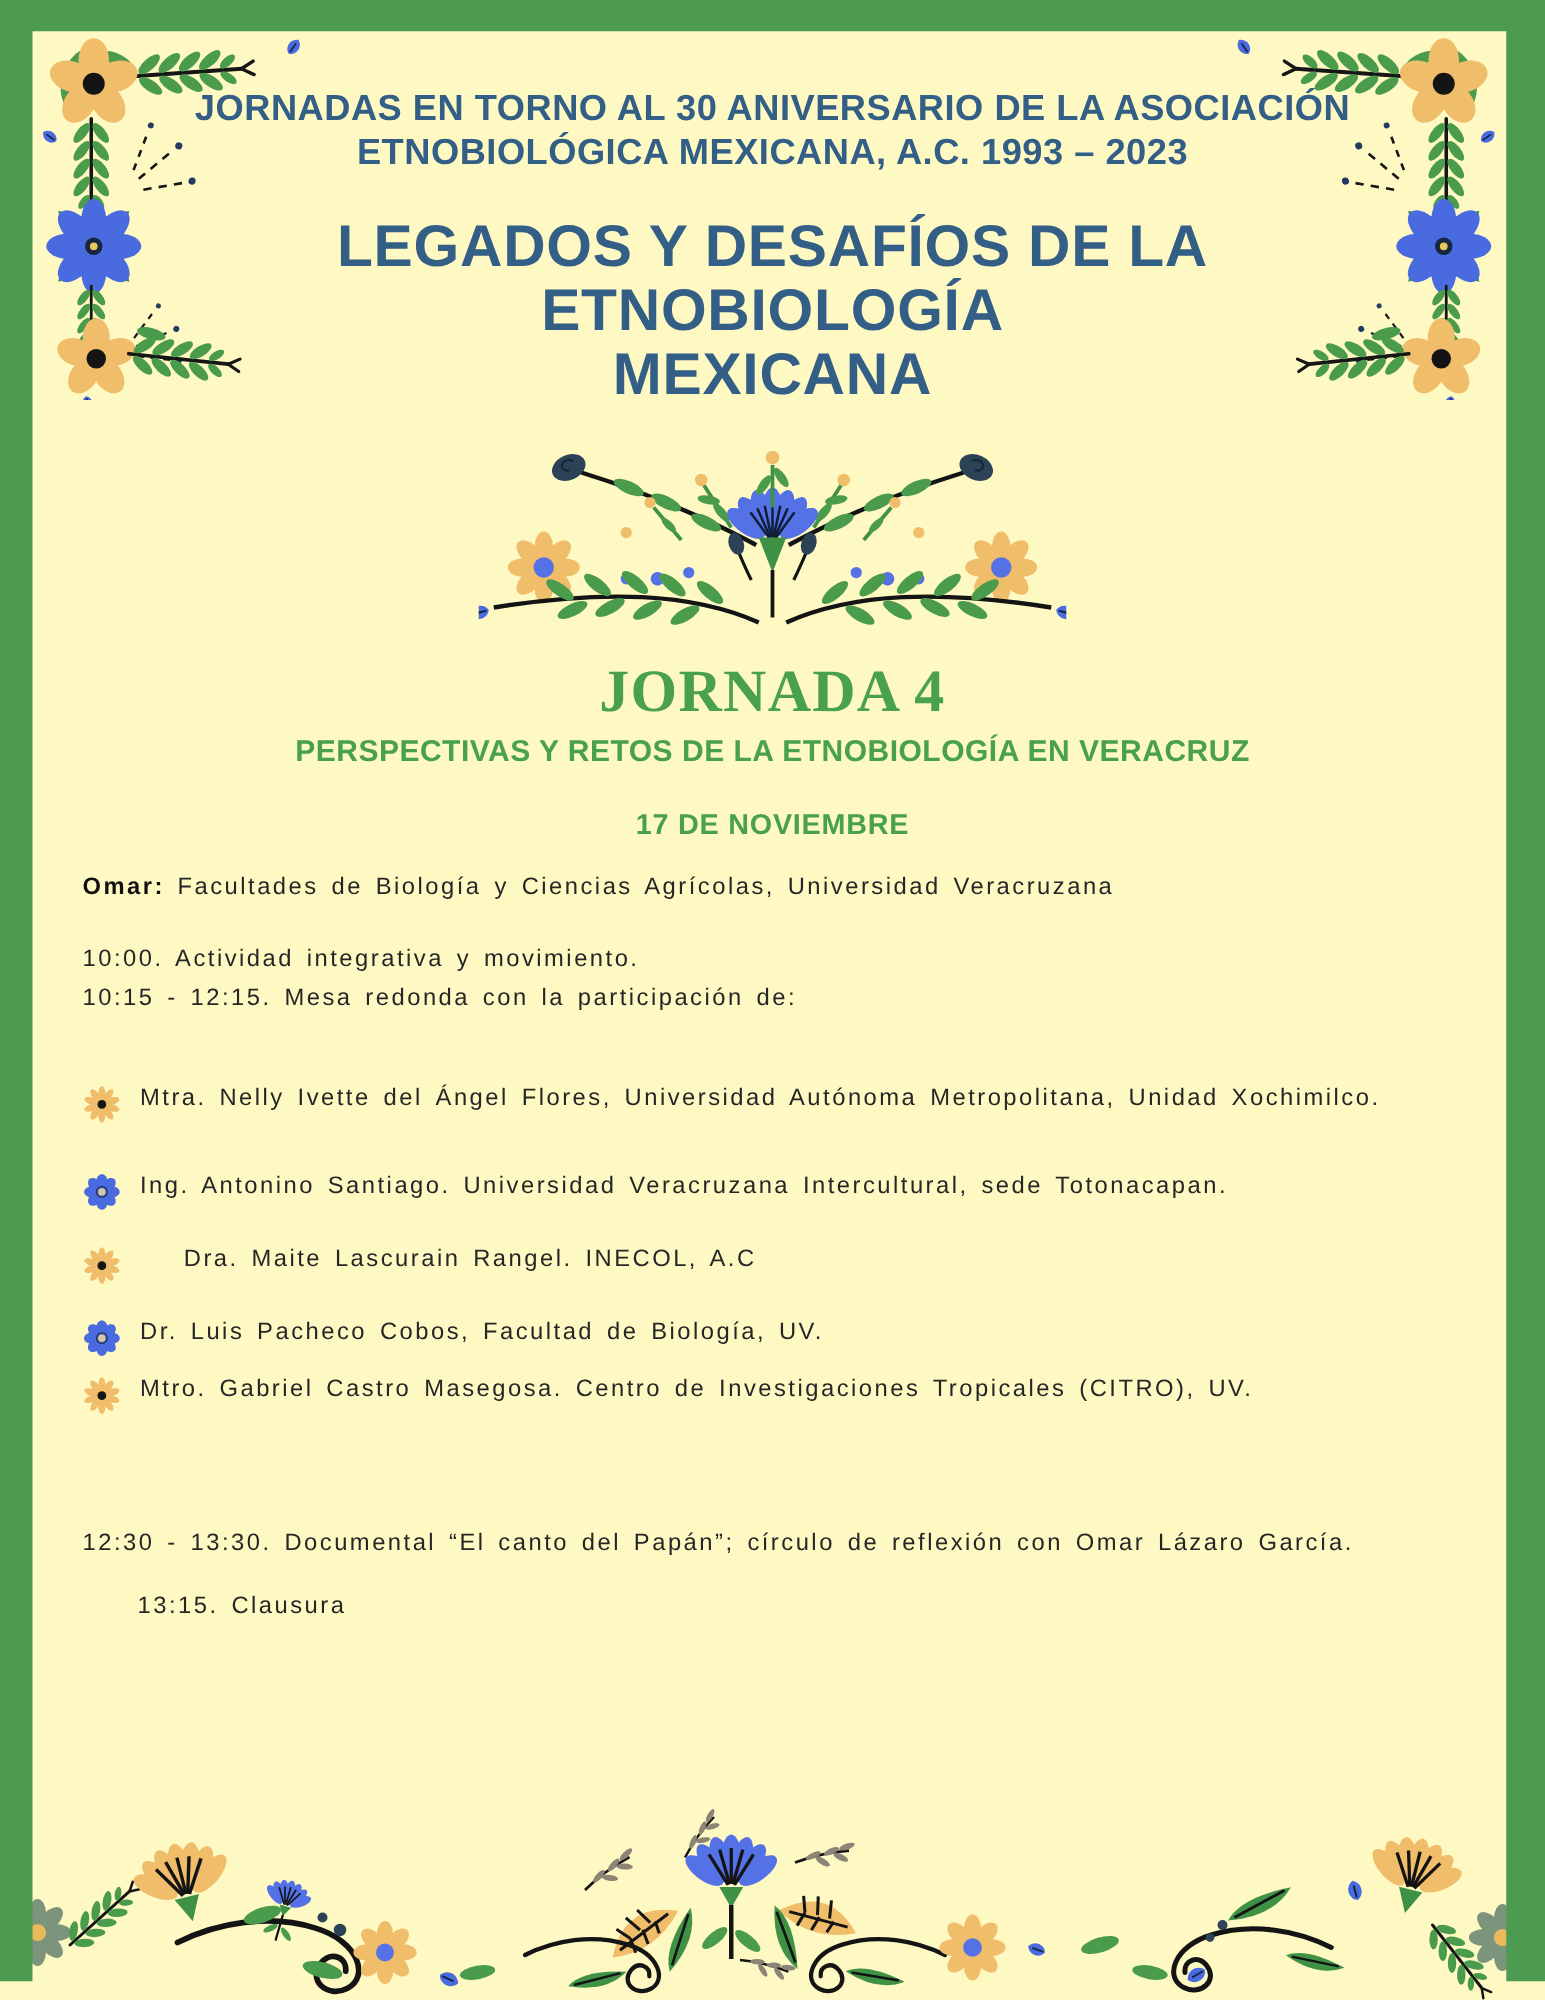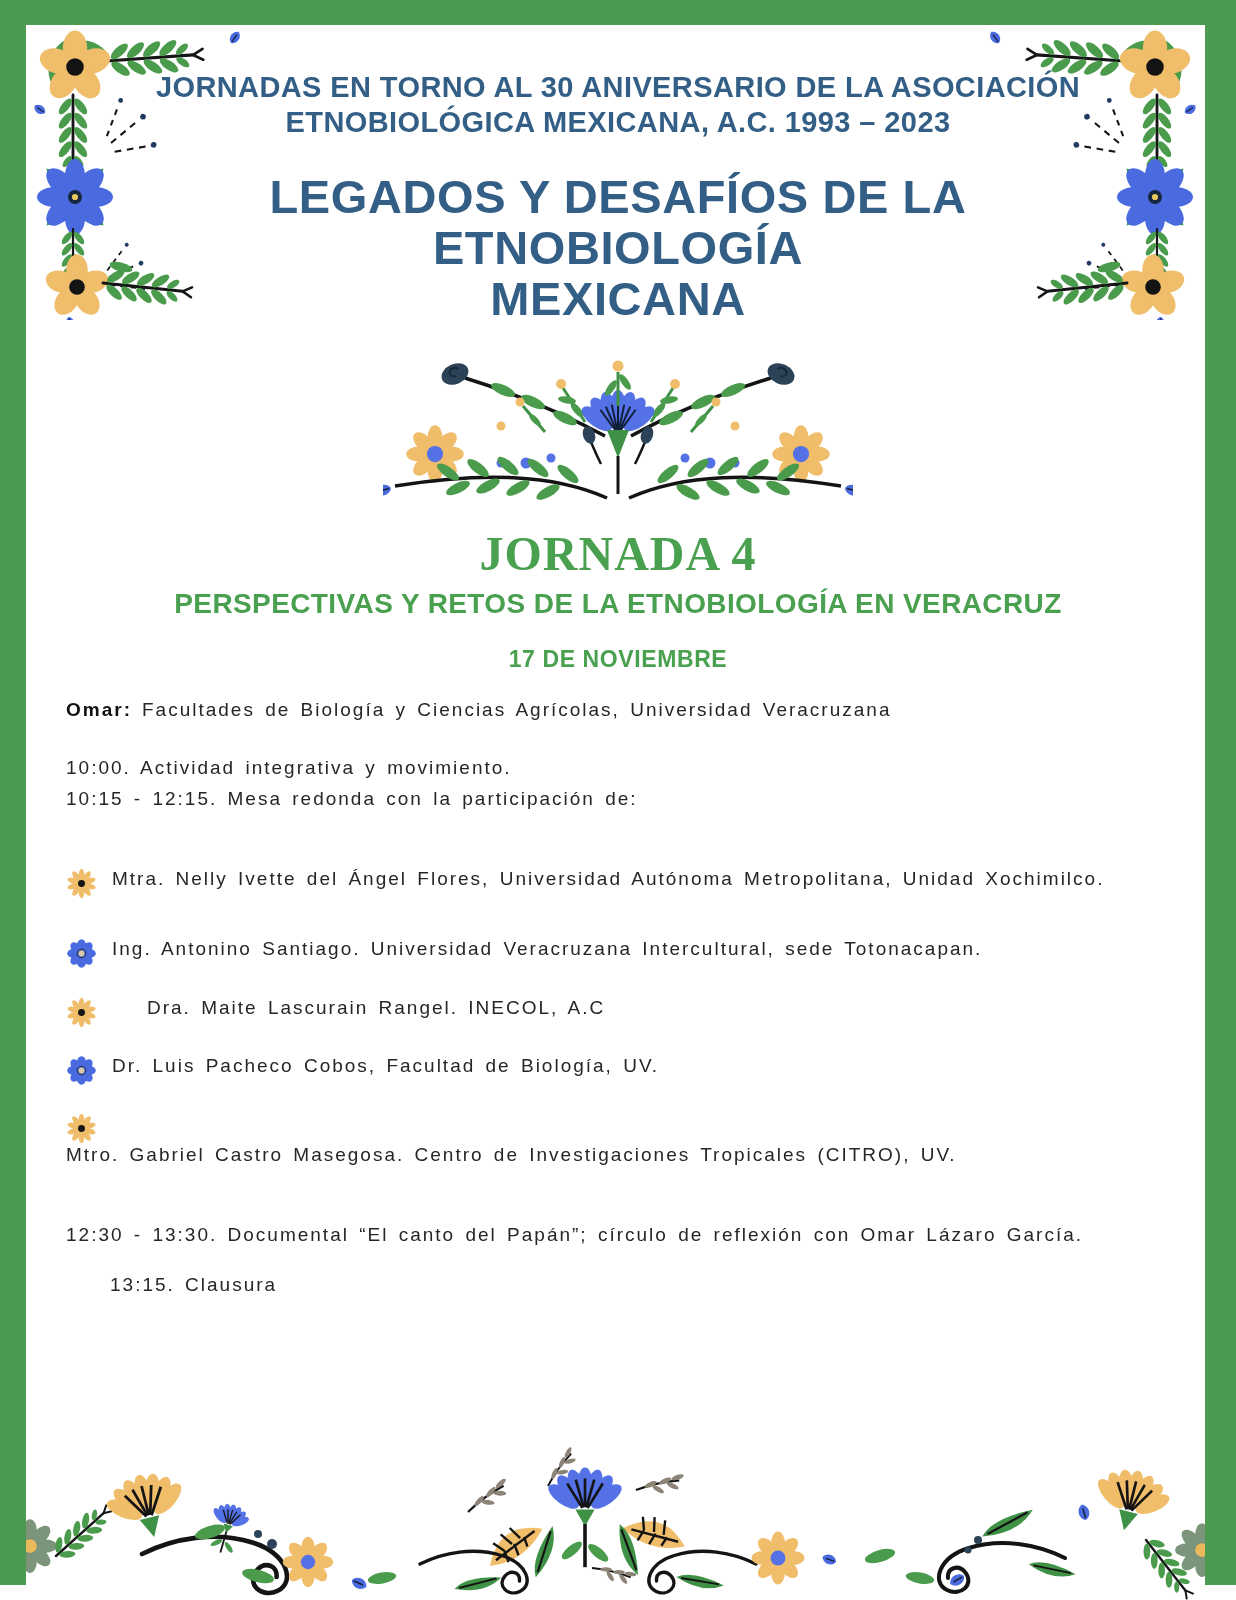--- a/index.html
+++ b/index.html
@@ -1,16 +1,16 @@
 <!DOCTYPE html>
 <html><head>
 <meta charset="utf-8">
 <style>
   html,body{margin:0;padding:0;background:#e9e9e4;}
-  .poster{position:relative;width:1236px;height:1600px;margin:0 auto;background:#ffffff;
+  .poster{position:relative;width:1236px;height:1600px;margin:0 auto;background:#fef9c3;
           font-family:"Liberation Sans",sans-serif;overflow:hidden;}
   
   .frame{position:absolute;background:#4d9b51;z-index:10;}
   .frame-top{top:0;left:0;width:1236px;height:25px;}
   .frame-left{top:0;left:0;width:26px;height:1585px;}
   .frame-right{top:0;right:0;width:31px;height:1585px;}
   
   .corner{position:absolute;top:25px;width:255px;height:295px;z-index:3;}
   .corner svg{width:100%;height:100%;}
   .corner-tl{left:25px;}
@@ -18,35 +18,35 @@
   
   .kicker{position:absolute;top:70px;left:120px;right:120px;text-align:center;
           color:#335e86;font-weight:700;font-size:29px;line-height:1.2;letter-spacing:.4px;z-index:4;}
   .page-title{position:absolute;top:172px;left:80px;right:80px;text-align:center;
           color:#335e86;font-weight:700;font-size:47px;line-height:1.08;letter-spacing:.6px;z-index:4;}
   .divider{position:absolute;top:336px;left:50%;transform:translateX(-50%);width:470px;height:190px;z-index:2;}
   .divider svg{width:100%;height:100%;}
   .session-name{position:absolute;top:526px;left:0;right:0;text-align:center;
           color:#49a04f;font-weight:700;font-size:48px;letter-spacing:1px;z-index:4;font-family:Liberation Serif, serif;}
   .session-subtitle{position:absolute;top:588px;left:0;right:0;text-align:center;
-          color:#49a04f;font-weight:700;font-size:28px;letter-spacing:.4px;z-index:4;}
+          color:#49a04f;font-weight:700;font-size:24px;letter-spacing:.4px;z-index:4;}
   .session-date{position:absolute;top:646px;left:0;right:0;text-align:center;
           color:#49a04f;font-weight:700;font-size:23px;letter-spacing:.6px;z-index:4;}
   
   .bodytext{color:#262626;font-size:19px;letter-spacing:2px;word-spacing:3px;}
   .location{position:absolute;top:699px;left:66px;right:40px;z-index:4;}
   .location .loc-label{font-weight:700;color:#111;margin-right:10px;letter-spacing:2px;}
   .schedule{position:absolute;top:752px;left:66px;right:40px;line-height:31px;z-index:4;}
   .participants{position:absolute;top:868px;left:66px;right:20px;height:290px;z-index:4;}
   .participant{position:absolute;left:0;right:0;height:34px;display:flex;align-items:flex-start;}
   .participant:nth-child(1){top:0;}
   .participant:nth-child(2){top:70px;}
   .participant:nth-child(3){top:129px;gap:35px;}
   .participant:nth-child(4){top:187px;}
-  .participant:nth-child(5){top:245px;flex-direction:column;}
+  .participant:nth-child(5){top:233px;}
   .flower-bullet{width:31px;height:31px;flex:0 0 31px;margin-right:15px;}
   .flower-bullet svg{display:none;width:31px;height:31px;}
   .flower-bullet[data-variant="yellow"] svg.fb-yellow{display:block;}
   .flower-bullet[data-variant="blue"] svg.fb-blue{display:block;}
   .closing-1{position:absolute;top:1224px;left:66px;right:30px;z-index:4;}
   .closing-2{position:absolute;top:1274px;left:66px;right:30px;z-index:4;margin-left:44px;}
   
   .bottom-border{position:absolute;bottom:0;left:0;width:1236px;height:172px;z-index:5;}
   .bottom-border svg{width:100%;height:100%;}
 </style>

